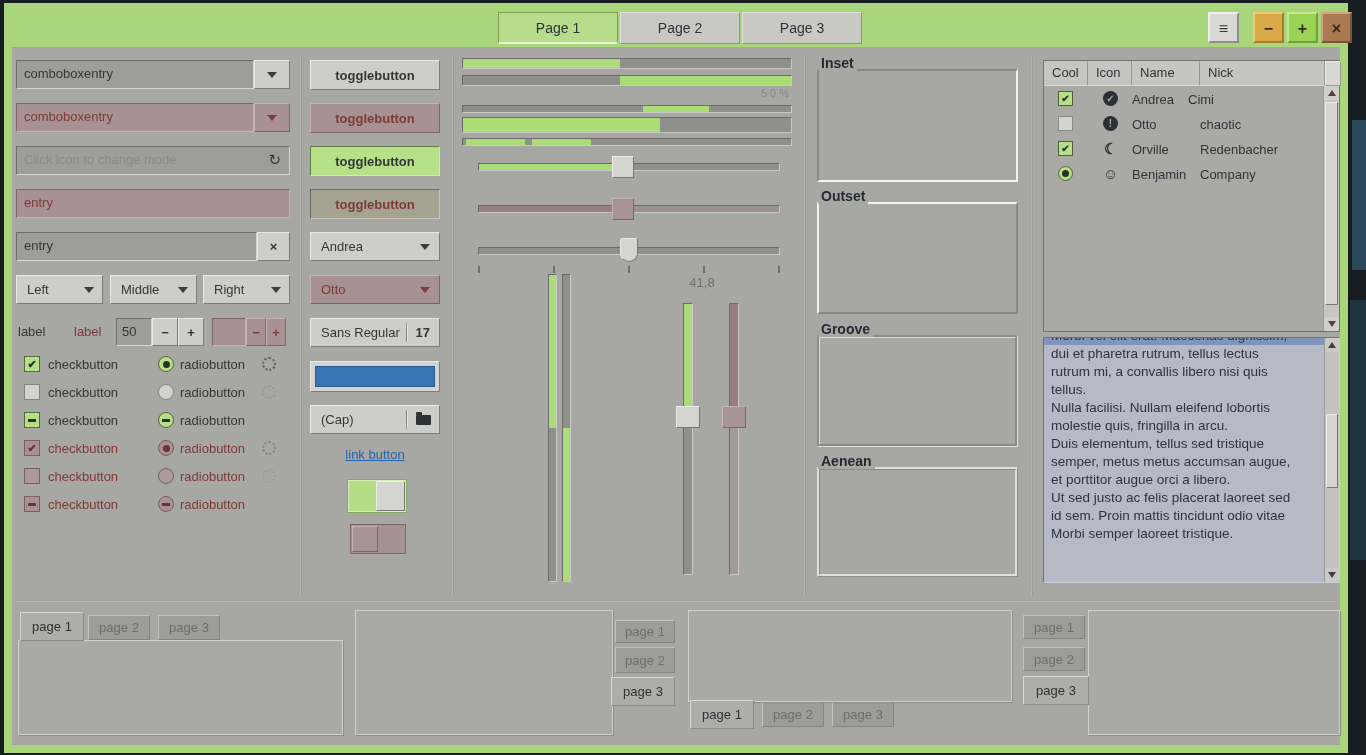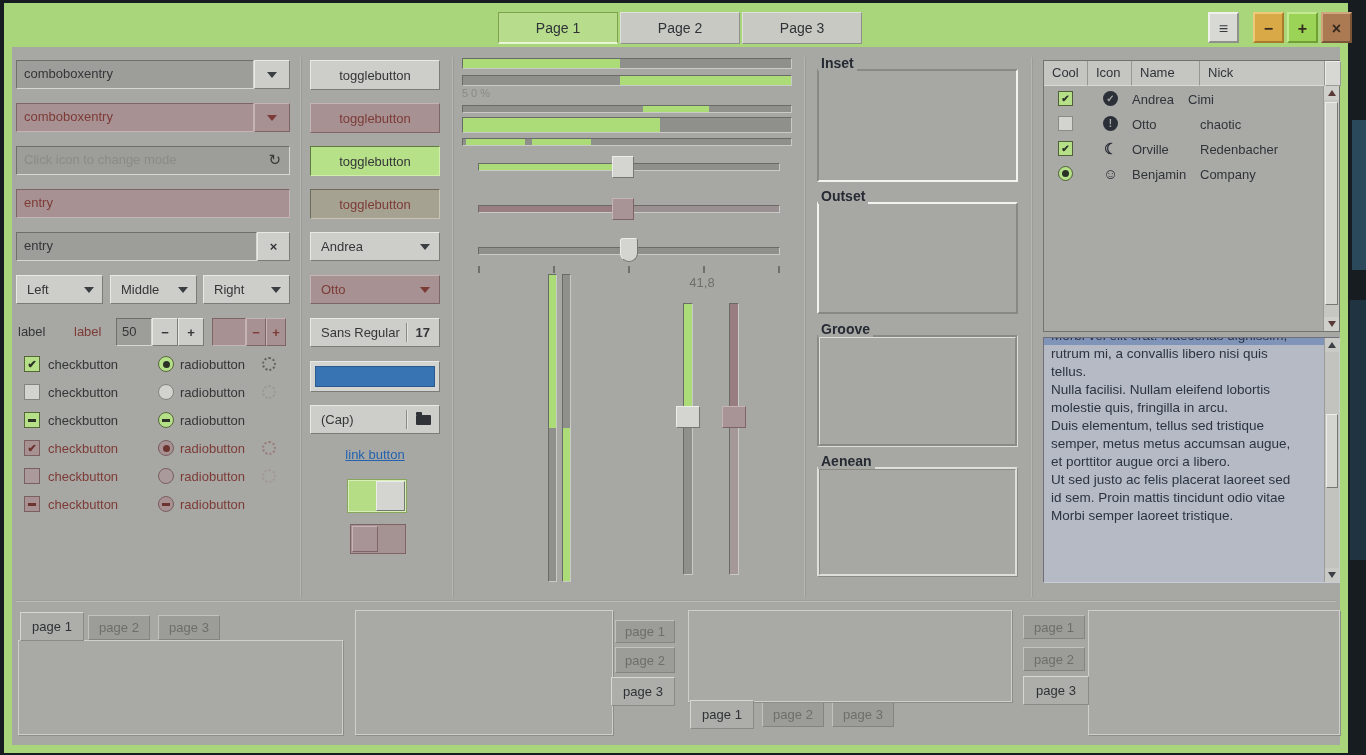--- a/index.html
+++ b/index.html
@@ -26,21 +26,21 @@
   .content { position:absolute; left:8px; top:44px; width:1328px; height:698px; background:#a7a7a4; }
 
   
   .raised { background:#cdcdc9; border:1px solid; border-color:#e8e8e4 #7b7b77 #7b7b77 #e8e8e4; }
   .raised-dis { background:#a79193; border:1px solid; border-color:#c6b4b5 #7f6466 #7f6466 #c6b4b5; color:#7d3b36; }
   .sunk { background:#9d9d99; border:1px solid; border-color:#6e6e6a #d6d6d2 #d6d6d2 #6e6e6a; }
   .sunk-dis { background:#a79193; border:1px solid; border-color:#7f6466 #c6b4b5 #c6b4b5 #7f6466; color:#7d3b36; }
   .green-act { background:#b7e189; border:1px solid; border-color:#5f7b3f #d2ecaa #d2ecaa #5f7b3f; }
   .olive-act { background:#a6a292; border:1px solid; border-color:#6f6b5c #c8c4b4 #c8c4b4 #6f6b5c; color:#7d3b36; }
   .vcent { display:flex; align-items:center; }
-  .center { display:flex; align-items:center; justify-content:center; }
+  .center { display:flex; align-items:center; justify-content:center;font-weight:bold; }
   .etext { line-height:26px; padding-left:7px; white-space:nowrap; overflow:hidden; display:block; }
   .red { color:#7d3b36; }
   .placeholder { color:#8b8b87; }
   .arr { width:0; height:0; border-left:5px solid transparent; border-right:5px solid transparent;
     border-top:6px solid #3a3e40; }
   .arr.r { border-top-color:#7d3b36; }
 
   
   .cb { position:absolute; width:16px; height:16px; border:1px solid; font-size:11px; font-weight:bold;
     display:flex; align-items:center; justify-content:center; }
@@ -311,21 +311,21 @@
     <div class="abs" style="left:338px;top:477px;width:56px;height:30px;background:#a59394;border:1px solid #7f6466">
       <div class="knob m" style="left:1px;top:1px;width:26px;height:26px"></div>
     </div>
 
     <div class="trough" style="left:450px;top:11px;width:330px;height:11px">
       <div class="fill" style="left: 0px; width: 48%;"></div>
     </div>
     <div class="trough" style="left:450px;top:28px;width:330px;height:11px">
       <div class="fill right" style="width: 52%;"></div>
     </div>
-    <div class="abs" style="left:450px;top:40px;width:330px;text-align:left;font-size:11px;letter-spacing:3px;color:#8a8a84">50%</div>
+    <div class="abs" style="left:450px;top:40px;width:330px;text-align:right;font-size:11px;letter-spacing:3px;color:#8a8a84">50%</div>
     <div class="trough" style="left:450px;top:58px;width:330px;height:8px">
       <div class="fill" style="left: 55%; width: 20%;"></div>
     </div>
     <div class="trough" style="left:450px;top:70px;width:330px;height:16px">
       <div class="fill" style="left: 0px; width: 60%;"></div>
     </div>
     <div class="trough" style="left:450px;top:91px;width:330px;height:8px">
       <div class="fill" style="left: 1%; width: 18%;"></div>
       <div class="fill" style="left: 21%; width: 18%;"></div>
     </div>
@@ -424,20 +424,21 @@
         <div class="sb-btn" style="bottom:0">
             <span class="sb-dn"></span>
           </div>
       </div>
     </div>
 
     <div class="tview">
       <div class="tv-clip">
         <div class="tv-lines">
           <span class="tv-line sel">Morbi vel elit erat. Maecenas dignissim,</span>
+          <span class="tv-line">dui et pharetra rutrum, tellus lectus</span>
           <span class="tv-line">rutrum mi, a convallis libero nisi quis</span>
           <span class="tv-line">tellus.</span>
           <span class="tv-line">Nulla facilisi. Nullam eleifend lobortis</span>
           <span class="tv-line">molestie quis, fringilla in arcu.</span>
           <span class="tv-line">Duis elementum, tellus sed tristique</span>
           <span class="tv-line">semper, metus metus accumsan augue,</span>
           <span class="tv-line">et porttitor augue orci a libero.</span>
           <span class="tv-line">Ut sed justo ac felis placerat laoreet sed</span>
           <span class="tv-line">id sem. Proin mattis tincidunt odio vitae</span>
           <span class="tv-line">Morbi semper laoreet tristique.</span>

